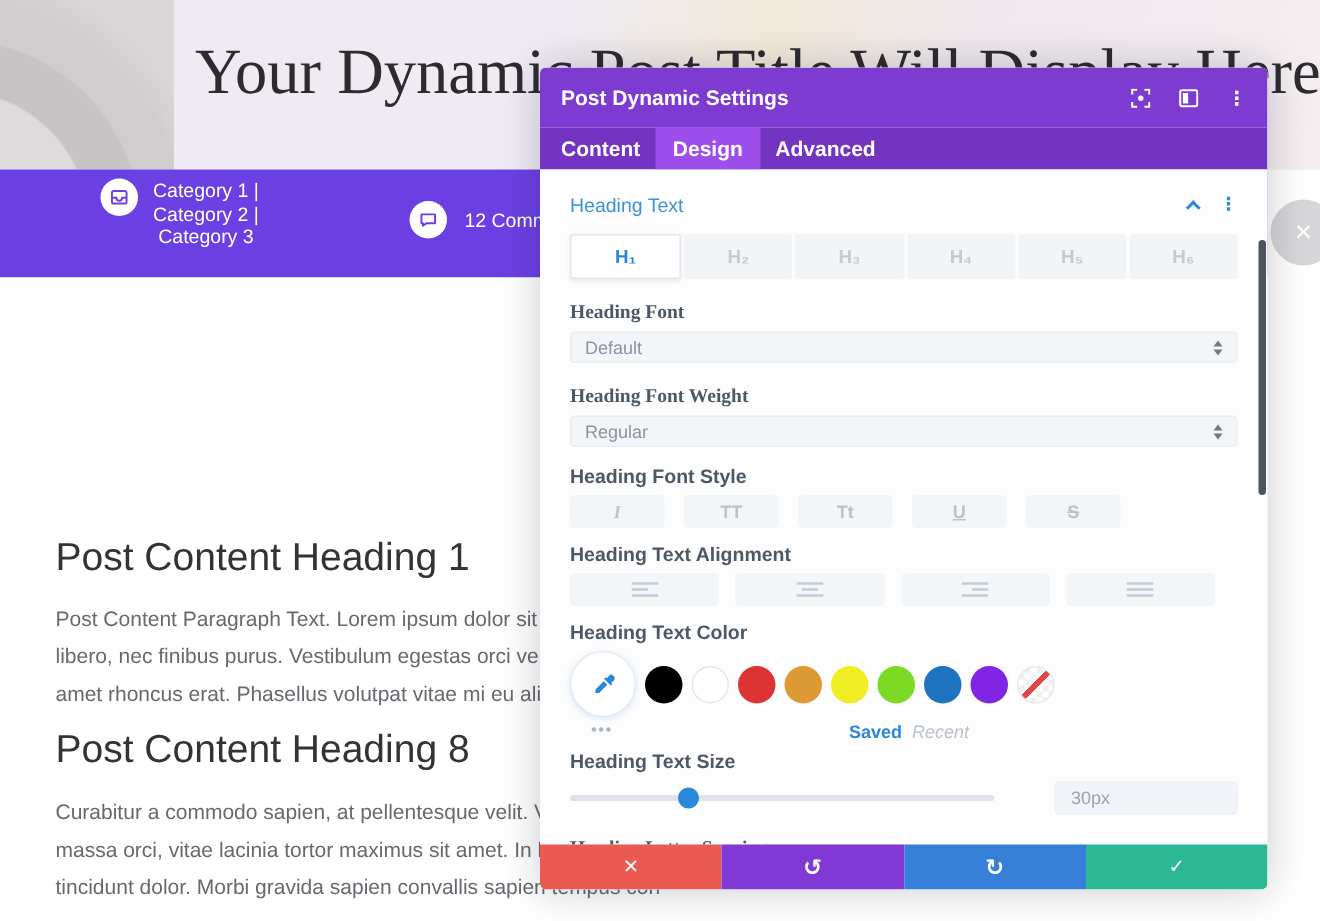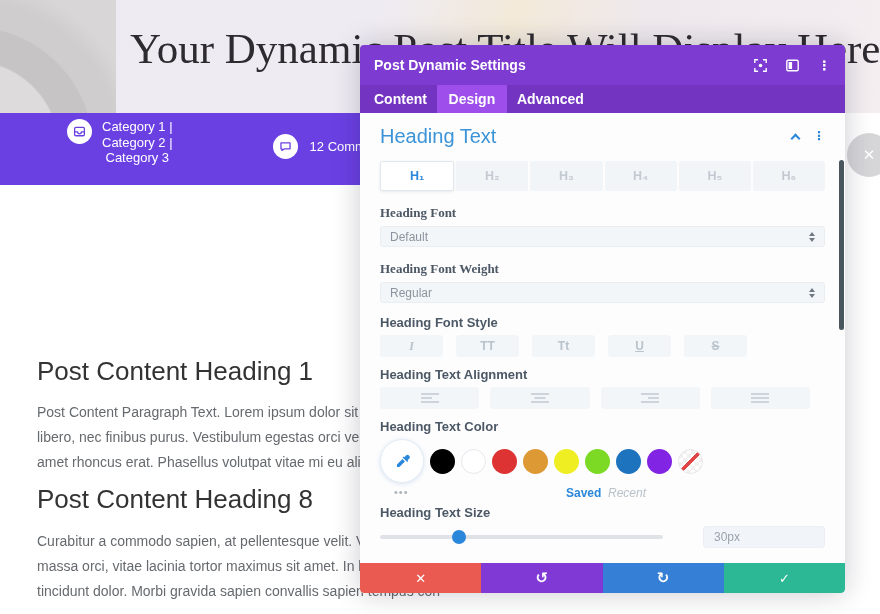--- a/index.html
+++ b/index.html
@@ -38,24 +38,24 @@
   .m-title{color:#fff;font-size:14px;font-weight:700;}
   .m-head-icons{margin-left:auto;display:flex;align-items:center;gap:19px;}
   .m-head-icons span{display:flex;align-items:center;cursor:pointer;}
   .vdots{color:#fff;font-size:13px;font-weight:700;line-height:1;}
   .m-tabs{height:28px;background:#7334c1;display:flex;align-items:stretch;padding-left:4px;}
   .m-tab{min-width:70px;display:flex;align-items:center;justify-content:center;color:#fff;
         font-size:14px;font-weight:700;cursor:pointer;padding:0 10px;}
   .m-tab.active{background:#9d4eeb;}
   .m-body{position:relative;height:450px;padding:0 20px;background:#fdfdfe;overflow:hidden;}
   .sec-head{margin-top:12px;height:22px;display:flex;align-items:center;}
-  .sec-title{color:#3b93d8;font-size:20px;cursor:pointer;text-align:right;}
+  .sec-title{color:#3b93d8;font-size:13px;cursor:pointer;text-align:right;}
   .chev{margin-left:auto;width:7px;height:7px;border:solid #2b87da;border-width:2px 2px 0 0;transform:rotate(-45deg);margin-top:4px;cursor:pointer;}
   .sec-dots{color:#2b87da;font-size:12px;font-weight:700;margin-left:14px;cursor:pointer;line-height:1;}
-  .htabs{margin-top:14px;display:flex;gap:2px;height:30px;}
+  .htabs{margin-top:9px;display:flex;gap:2px;height:30px;}
   .htab{flex:1;display:flex;align-items:center;justify-content:center;background:#f2f5f8;color:#c3cad2;
         font-size:12.5px;font-weight:700;border-radius:2px;cursor:pointer;}
   .htab.active{background:#ffffff;color:#2b87da;border:1px solid #e1e7ed;box-shadow:0 1px 3px rgba(40,60,90,.10);}
   .f-label{font-size:13px;font-weight:700;color:#4c5866;height:15px;line-height:15px;}
   .mt14{margin-top:14px;font-family:Liberation Serif, serif;}.mt12{margin-top:12px;}.mt10{margin-top:10px;}
   .select{margin-top:6px;height:21px;background:#f3f6f9;border:1px solid #e9eef3;border-radius:3px;
         display:flex;align-items:center;padding:0 9px;font-size:12px;color:#8b949e;cursor:pointer;}
   .updown{margin-left:auto;display:flex;flex-direction:column;gap:2px;}
   .updown i{display:block;width:0;height:0;border-left:3.5px solid transparent;border-right:3.5px solid transparent;}
   .updown .up{border-bottom:4px solid #6f7a85;}

